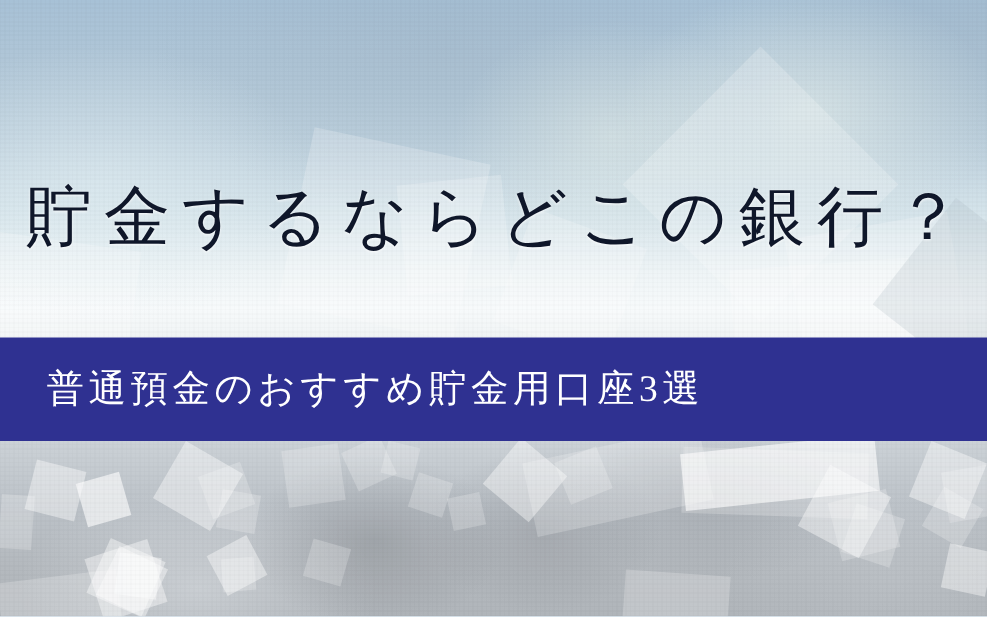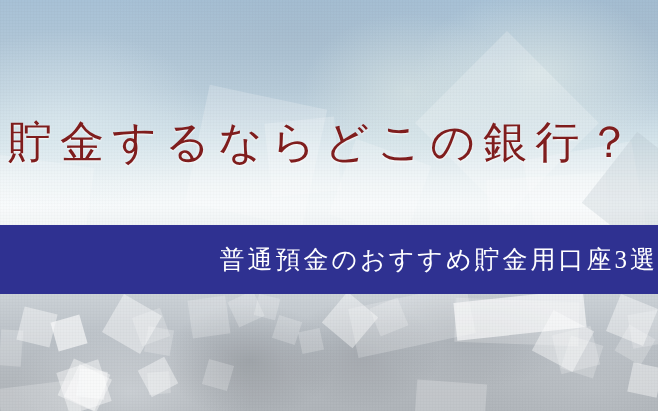--- a/index.html
+++ b/index.html
@@ -73,43 +73,44 @@
   .sq.dim { background: rgba(255,255,255,0.22); }
   .sq.dark { background: rgba(170,180,192,0.22); }
   .sq.bright { background: rgba(255,255,255,0.62); }
 
   
   #main-title {
     position: absolute;
     left: 0;
     right: 0;
     top: 118px;
-    text-align: left;
+    text-align: center;
     font-size: 44px;
     line-height: 54px;
     letter-spacing: 8px;
     text-indent: 8px;
-    color: #7f1d1d;
-    font-family: Liberation Mono, monospace;
+    color: #0f172a;
+    font-family: Liberation Serif, serif;
     font-weight: 400;
     white-space: nowrap;
     text-shadow: 0 1px 2px rgba(255,255,255,0.85);
   }
 
   
   #subtitle-band {
     position: absolute;
     left: 0;
     right: 0;
     top: 225px;
     height: 69px;
     background: #2f3191;
     display: flex;
     align-items: center;
-    justify-content: flex-end;
+    justify-content: flex-start;
+    padding-left: 28px;
   }
   #subtitle-text {
     font-size: 25px;
     line-height: 30px;
     letter-spacing: 3px;
     text-indent: 3px;
     color: #ffffff;
     font-family: "Liberation Serif", "DejaVu Serif", serif;
     white-space: nowrap;
   }

